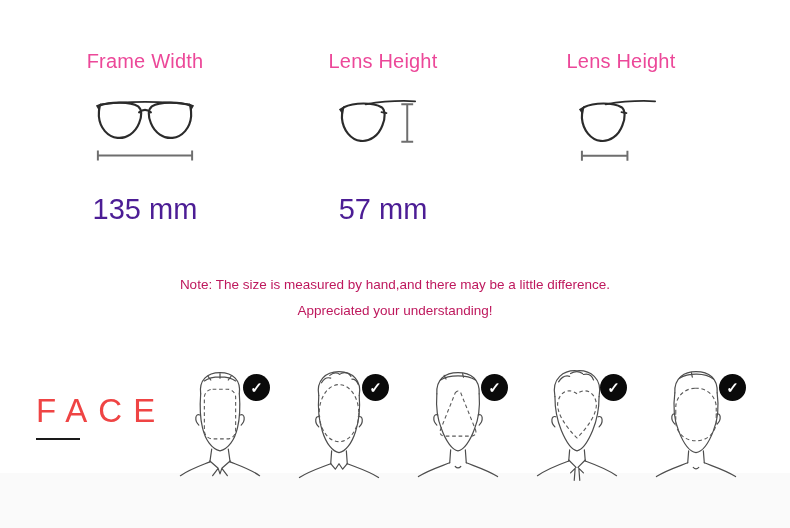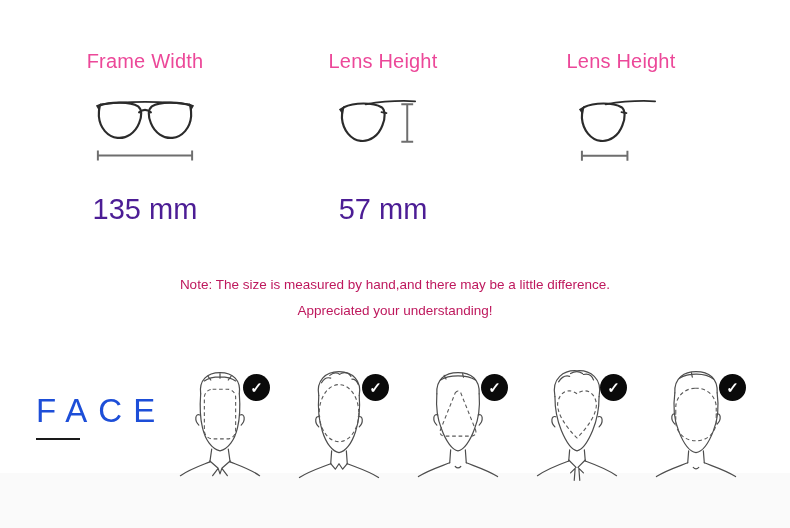--- a/index.html
+++ b/index.html
@@ -16,21 +16,21 @@
   .gl{stroke:#2b2b2b;fill:none;stroke-width:2.2;stroke-linecap:round;stroke-linejoin:round;}
   .gl-thin{stroke:#2b2b2b;fill:none;stroke-width:1.8;stroke-linecap:round;}
   .ms{stroke:#6e6e6e;fill:none;stroke-width:2;stroke-linecap:butt;}
   
   .note{position:relative;z-index:1;text-align:center;margin-top:46px;
         font-size:13.5px;color:#be185d;line-height:26px;}
   
   .face-row{position:relative;z-index:1;display:flex;align-items:flex-start;
         margin-top:40px;padding-left:36px;}
   .face-title-block{width:138px;margin-top:28px;}
-  .face-title{font-size:33px;letter-spacing:11px;color:#1d4ed8;font-weight:400;}
+  .face-title{font-size:33px;letter-spacing:11px;color:#ef4444;font-weight:400;}
   .face-underline{width:44px;height:2px;background:#1a1a1a;margin-top:8px;}
   .face-figs{display:flex;gap:27px;}
   .face-fig{position:relative;width:92px;height:124px;}
   .face-fig svg{display:block;}
   .fc{stroke:#4d4d4d;fill:none;stroke-width:1.3;stroke-linecap:round;stroke-linejoin:round;}
   .fd{stroke:#5a5a5a;fill:none;stroke-width:1.2;stroke-dasharray:4 3;}
   .badge{position:absolute;top:10px;right:-4px;width:27px;height:27px;border-radius:50%;
         background:#0a0a0a;color:#fff;display:flex;align-items:center;justify-content:center;
         font-size:15px;font-weight:bold;}
 </style>

